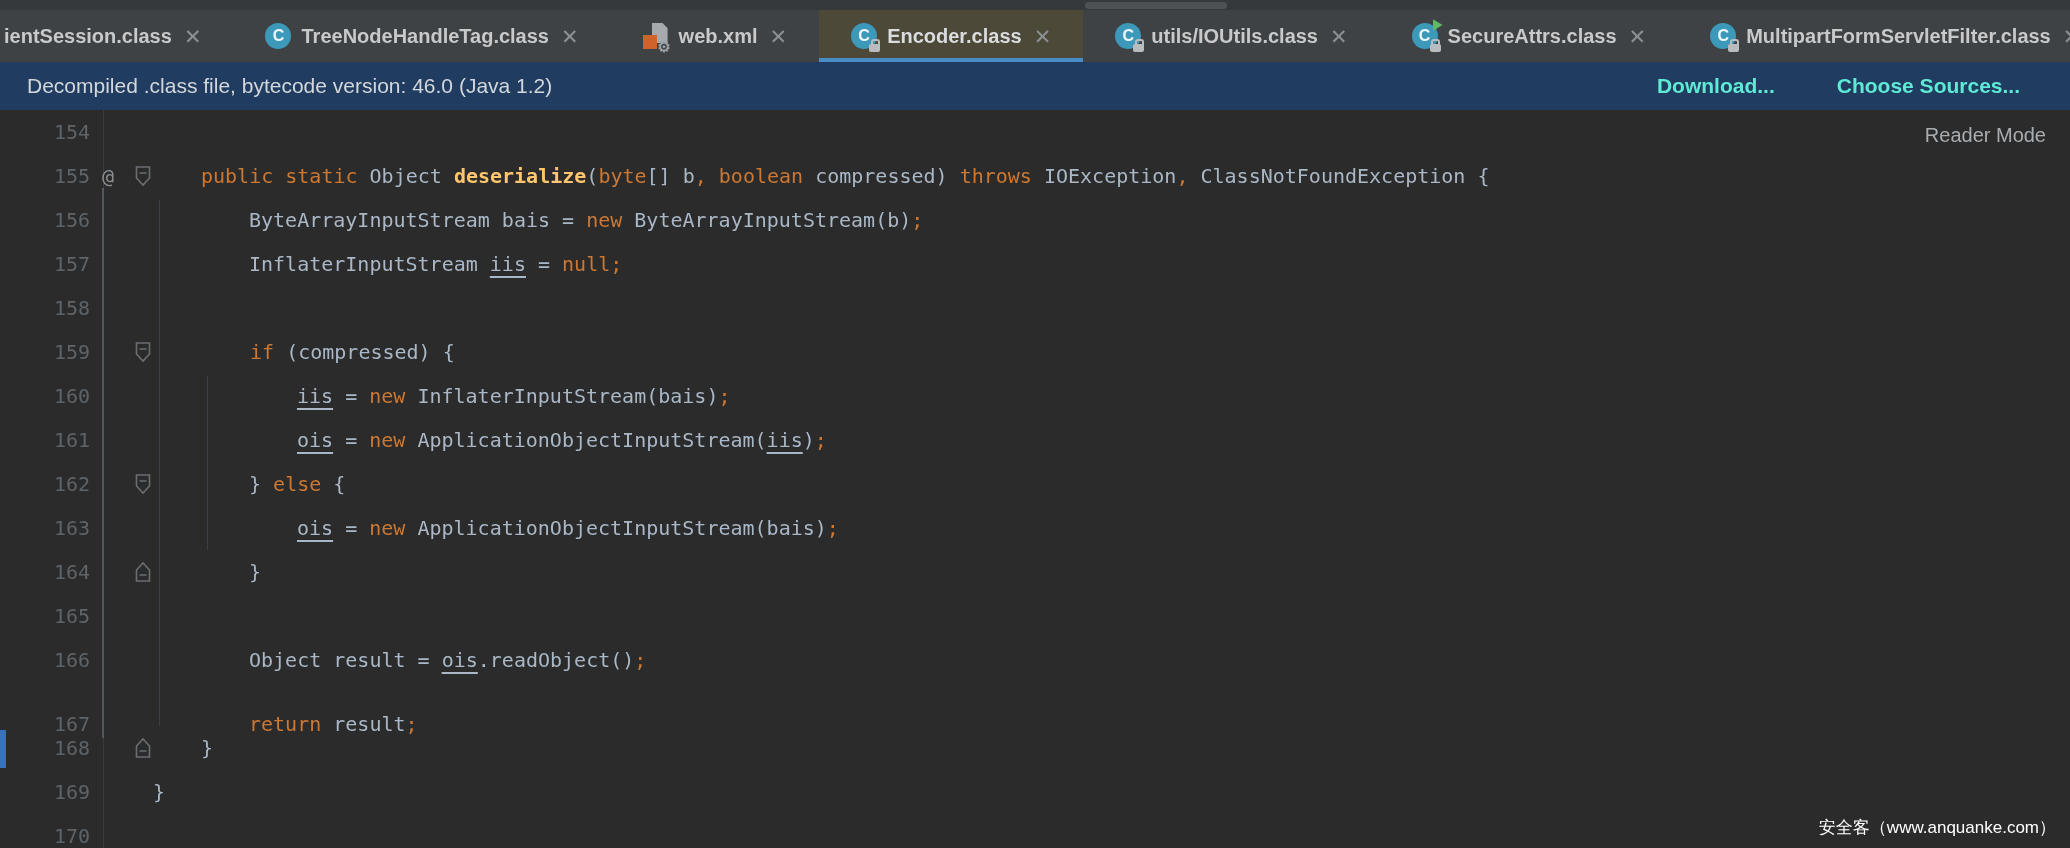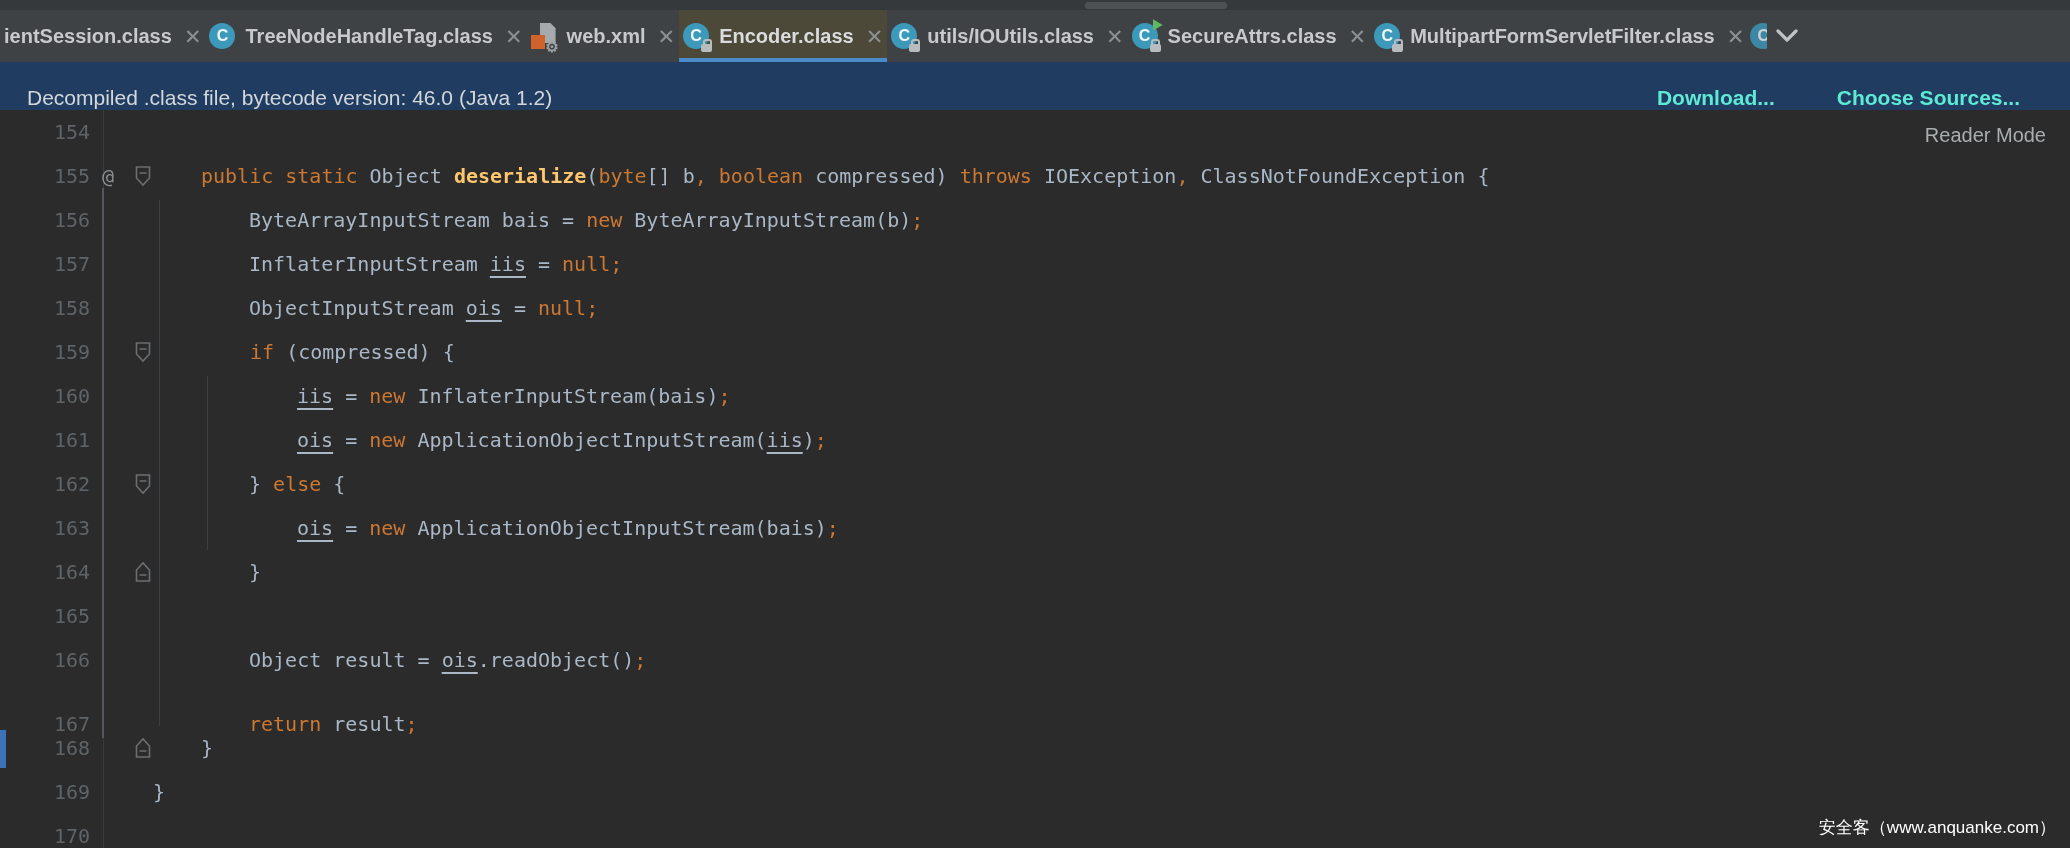--- a/index.html
+++ b/index.html
@@ -12,21 +12,21 @@
   
   .top-strip { position:absolute; top:0; left:0; width:2070px; height:10px; background:#36393b; }
   .top-thumb { position:absolute; left:1085px; top:2px; width:142px; height:7px; border-radius:4px; background:#4e5154; }
 
   
   .tabbar {
     position:absolute; top:10px; left:0; width:2070px; height:52px;
     background:#3f4244; display:flex; align-items:stretch; overflow:hidden;
   }
   .tab {
-    display:flex; align-items:center; gap:10px; padding:0 4px; position:relative;
+    display:flex; align-items:center; gap:10px; padding:0 32px; position:relative;
     color:#c7c9cb; font-size:20px; font-weight:700; white-space:nowrap; cursor:default;
   }
   .tab.first { padding-left:4px; }
   .tab.active { background:#4c4939; color:#dadcde; }
   .tab.active::after { content:""; position:absolute; left:0; right:0; bottom:0; height:4px; background:#4a8cc7; }
   .tab-close { color:#8d9092; font-size:21px; font-weight:400; margin-left:2px; line-height:1; }
 
   .cicon {
     position:relative; width:26px; height:26px; border-radius:50%; background:#3c99ba;
     color:#eef7fa; font-size:16px; font-weight:700; display:flex; align-items:center;
@@ -44,21 +44,21 @@
   .xicon .badge { position:absolute; left:0; bottom:0; width:14px; height:14px; background:#d0622b; }
   .xicon .gear { position:absolute; right:-2px; bottom:-5px; color:#9da1a4; font-size:15px; line-height:1; }
 
   .tab-rest { display:flex; align-items:center; margin-left:2px; gap:8px; }
   .partial-icon { width:17px; height:26px; overflow:hidden; opacity:.8; }
   .chevron-wrap { display:flex; align-items:center; padding-right:8px; }
 
   
   .banner {
     position:absolute; top:62px; left:0; width:2070px; height:48px; background:#203d61;
-    display:flex; align-items:flex-end; padding-left:27px;
+    display:flex; align-items:center; padding-left:27px;
     color:#d3d7db; font-size:21px;
   }
   .banner-actions { margin-left:auto; display:flex; gap:62px; padding-right:50px; }
   .banner-link { color:#5eead4; font-weight:700; cursor:pointer; }
 
   
   .editor {
     position:absolute; top:110px; left:0; width:2070px; height:738px; background:#2b2b2b;
     font-family:"DejaVu Sans Mono","Liberation Mono",monospace; font-size:20px;
   }
@@ -182,21 +182,20 @@
       <div class="line" style="top: 88px;">
         <span class="ln">156</span>
         <span class="code" style="left: 207px;"><span class="d">ByteArrayInputStream bais = </span><span class="k">new</span><span class="d"> ByteArrayInputStream(b)</span><span class="p">;</span></span>
       </div>
       <div class="line" style="top: 132px;">
         <span class="ln">157</span>
         <span class="code" style="left: 207px;"><span class="d">InflaterInputStream </span><span class="u">iis</span><span class="d"> = </span><span class="k">null</span><span class="p">;</span></span>
       </div>
       <div class="line" style="top: 176px;">
         <span class="ln">158</span>
-        <span class="code" style="left: 207px;"><span class="d">ObjectInputStream </span><span class="u">ois</span><span class="d"> = </span><span class="k">null</span><span class="p">;</span></span>
       </div>
       <div class="line" style="top: 220px;">
         <span class="ln">159</span>
         <span class="fold"><svg width="16" height="21" viewBox="0 0 16 21">
             <path d="M1.5 1.5 H14.5 V12.5 L8 19.5 L1.5 12.5 Z" fill="#2b2b2b" stroke="#6b6e71" stroke-width="1.6"></path>
             <line x1="4.5" y1="7.5" x2="11.5" y2="7.5" stroke="#6b6e71" stroke-width="1.6"></line>
           </svg></span>
         <span class="code" style="left: 208px;"><span class="k">if</span><span class="d"> (compressed) {</span></span>
       </div>
       <div class="line" style="top: 264px;">

